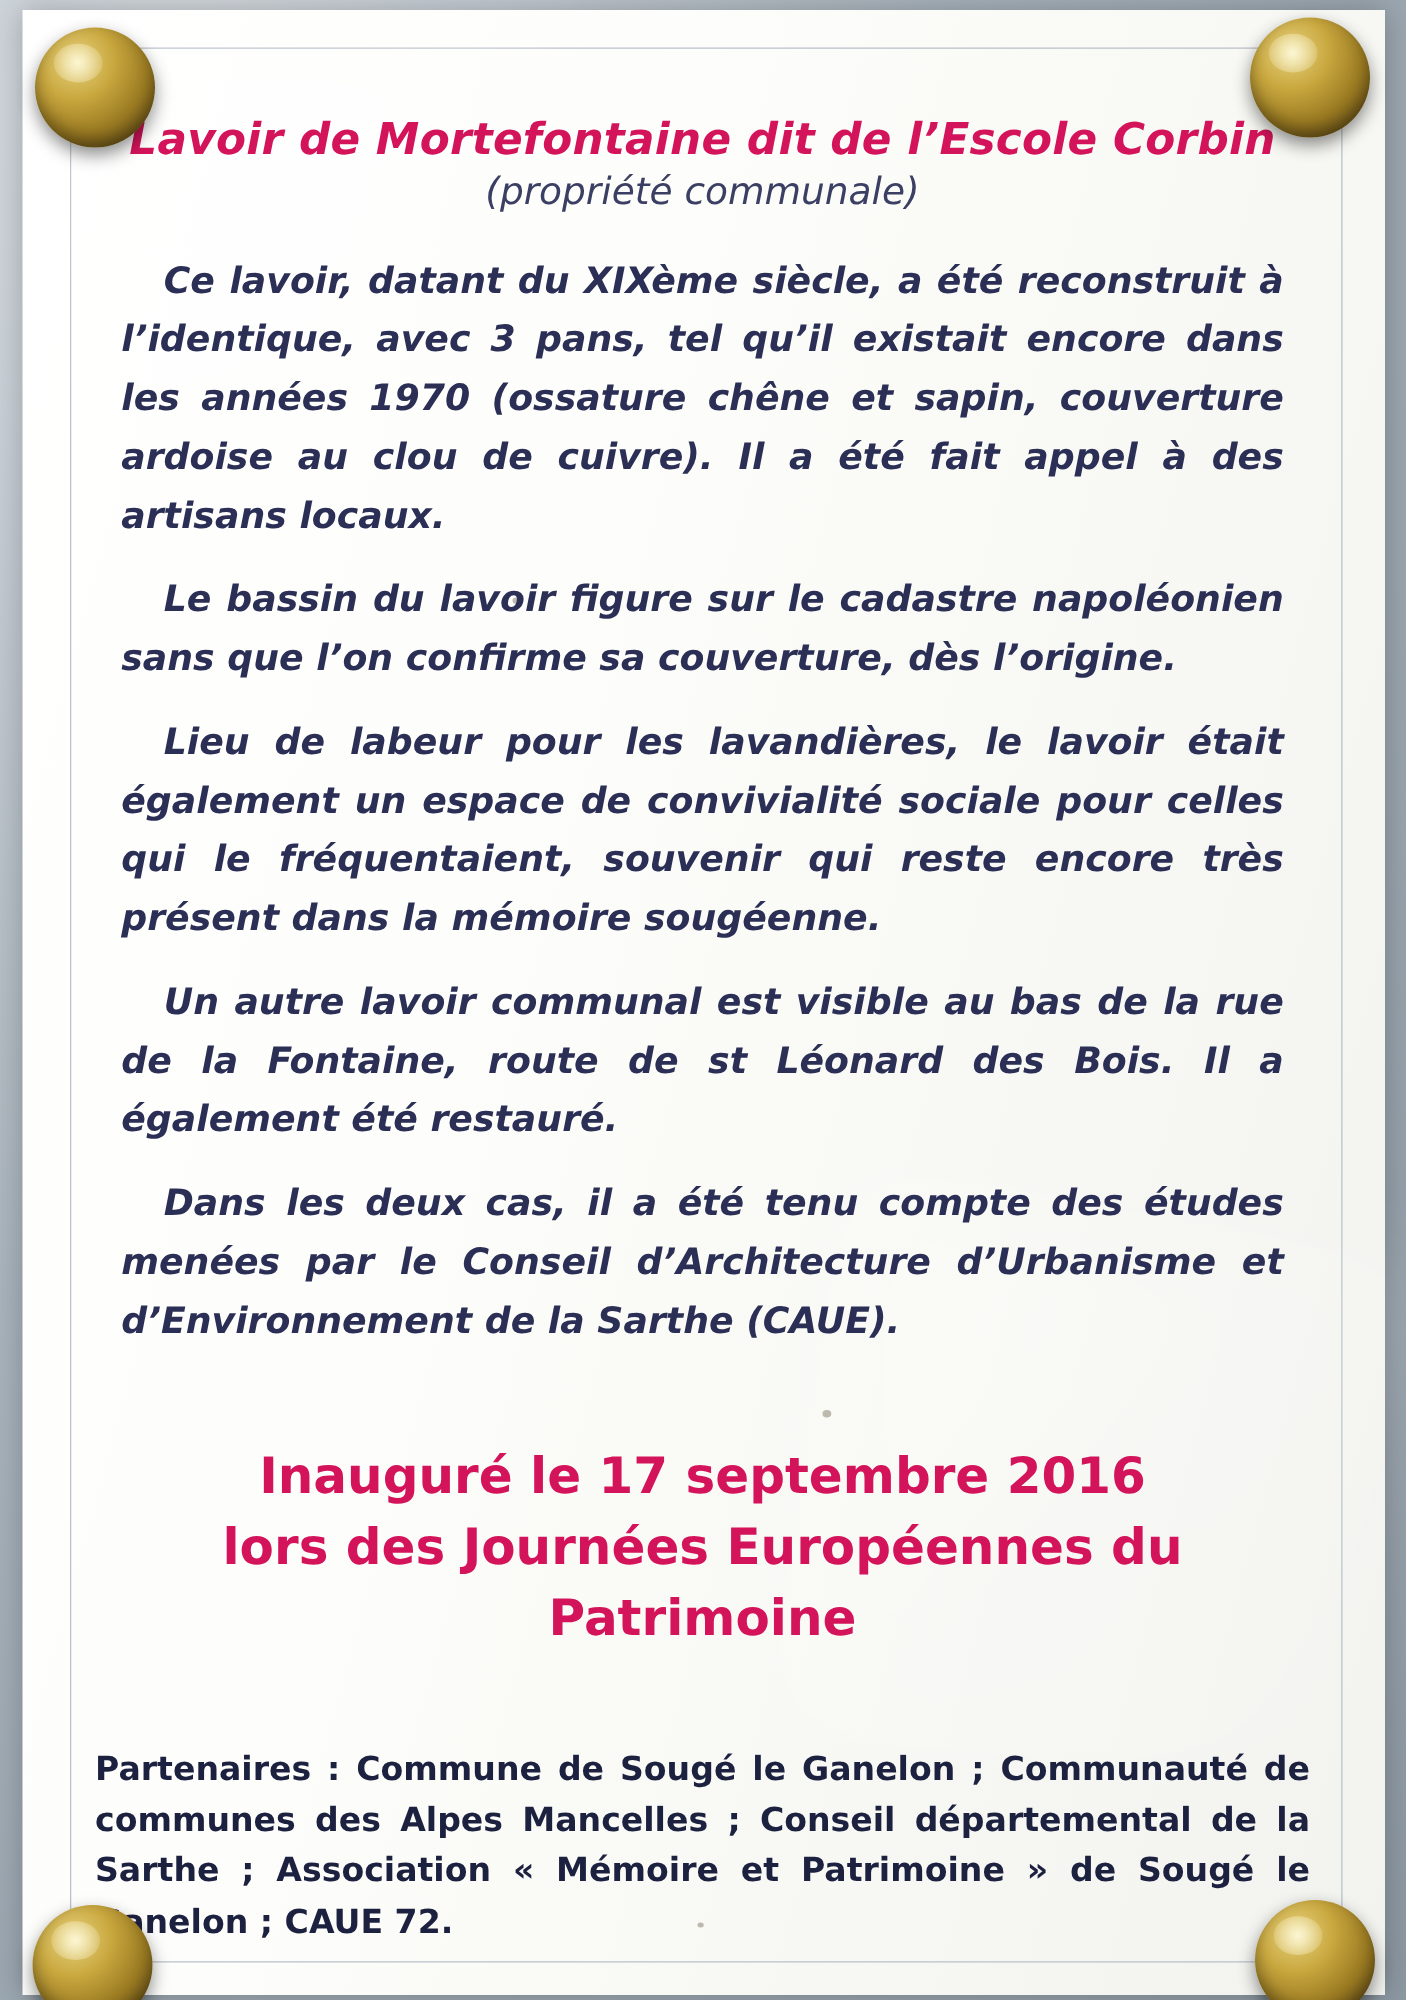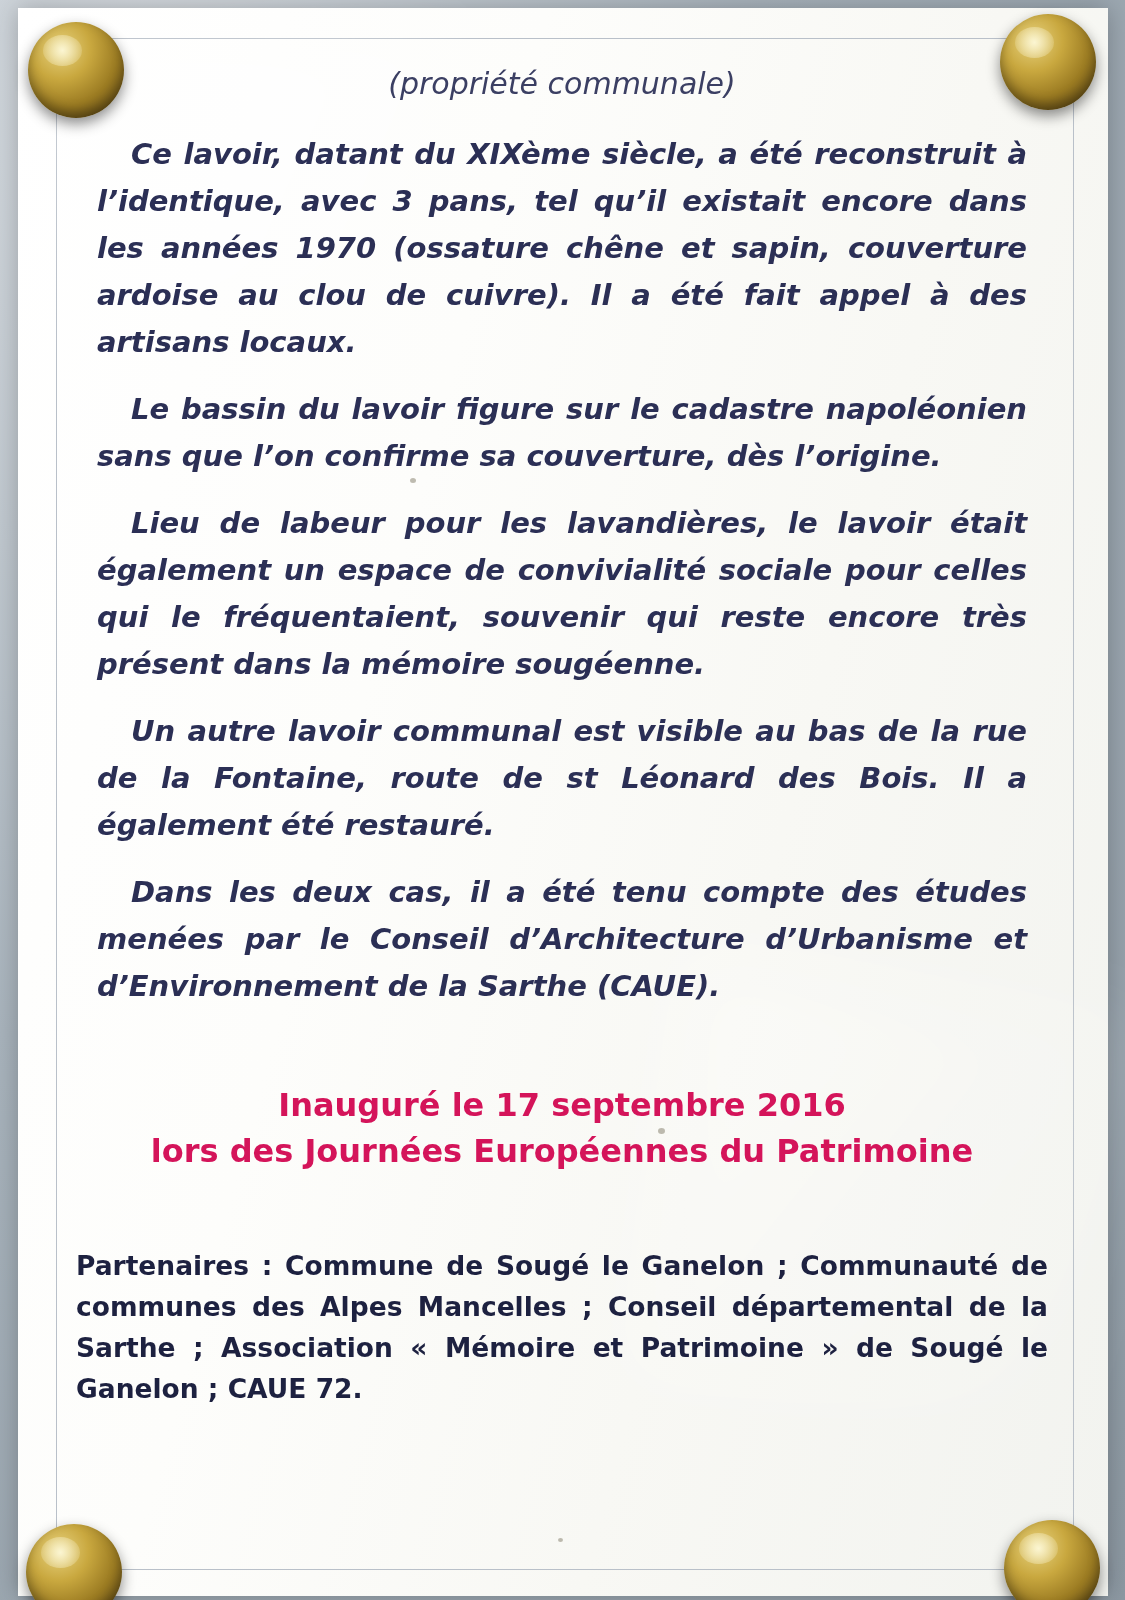--- a/index.html
+++ b/index.html
@@ -125,21 +125,21 @@
     text-indent: 34px;
     margin: 0 0 20px 0;
   }
 
   .inaug {
     margin-top: 74px;
     text-align: center;
     color: #d4145a;
     font-family: "DejaVu Sans", sans-serif;
     font-weight: bold;
-    font-size: 32px;
+    font-size: 40px;
     line-height: 1.42;
   }
 
   .partners {
     margin-top: 72px;
     color: #1d2140;
     font-family: "DejaVu Sans", sans-serif;
     font-weight: bold;
     font-size: 26.5px;
     line-height: 1.54;
@@ -164,20 +164,21 @@
 
     <div class="glare" id="glare-1"></div>
     <div class="glare" id="glare-2"></div>
 
     <div class="speck" style="left:392px; top:470px; width:6px; height:5px;"></div>
     <div class="speck" style="left:640px; top:1120px; width:7px; height:6px;"></div>
     <div class="speck" style="left:540px; top:1530px; width:5px; height:4px;"></div>
 
     <div id="content">
 
+      <h1 class="title">Lavoir de Mortefontaine dit de l’Escole Corbin</h1>
       <h2 class="subtitle">(propriété communale)</h2>
 
       <div class="body-block">
         <p class="para">Ce lavoir, datant du XIXème siècle, a été reconstruit à l’identique, avec 3 pans, tel qu’il existait encore dans les années 1970 (ossature chêne et sapin, couverture ardoise au clou de cuivre). Il a été fait appel à des artisans locaux.</p>
         <p class="para">Le bassin du lavoir figure sur le cadastre napoléonien sans que l’on confirme sa couverture, dès l’origine.</p>
         <p class="para">Lieu de labeur pour les lavandières, le lavoir était également un espace de convivialité sociale pour celles qui le fréquentaient, souvenir qui reste encore très présent dans la mémoire sougéenne.</p>
         <p class="para">Un autre lavoir communal est visible au bas de la rue de la Fontaine, route de st Léonard des Bois. Il a également été restauré.</p>
         <p class="para">Dans les deux cas, il a été tenu compte des études menées par le Conseil d’Architecture d’Urbanisme et d’Environnement de la Sarthe (CAUE).</p>
       </div>
 

